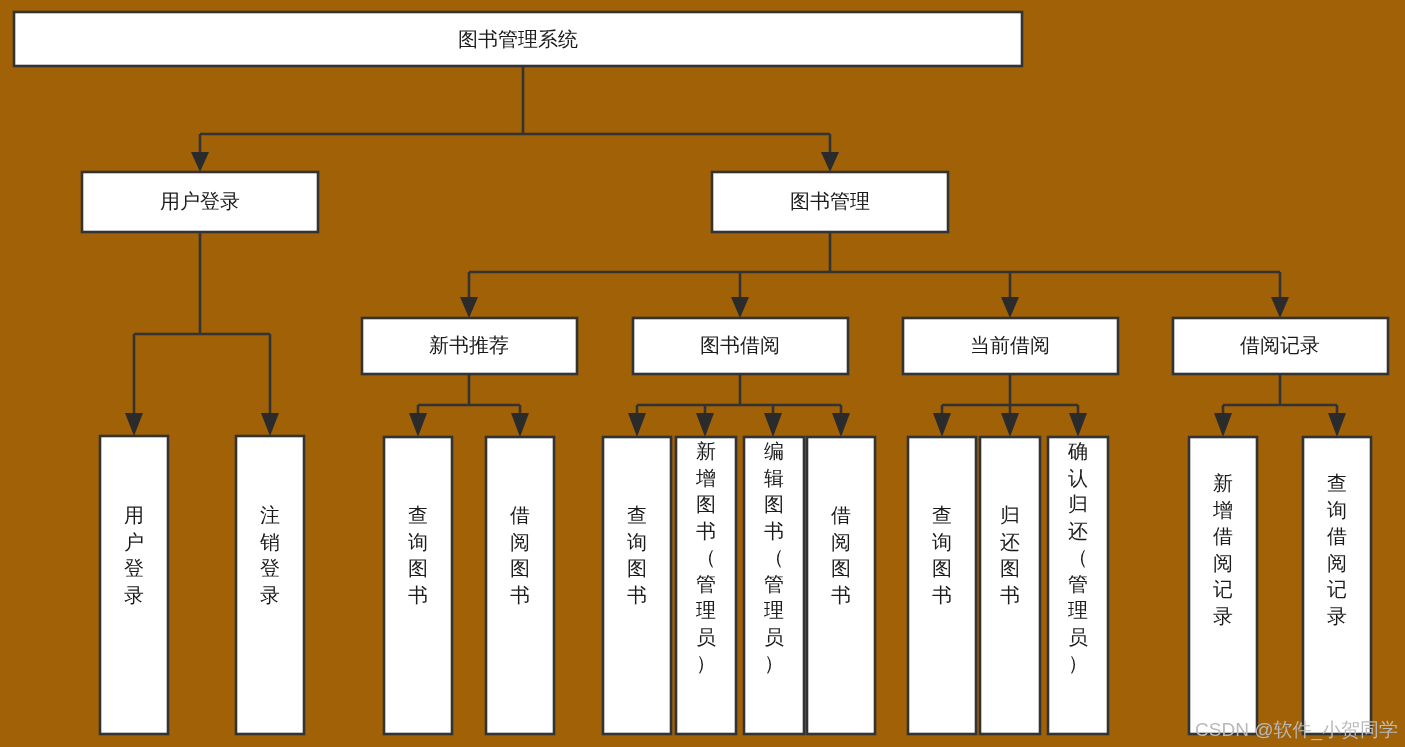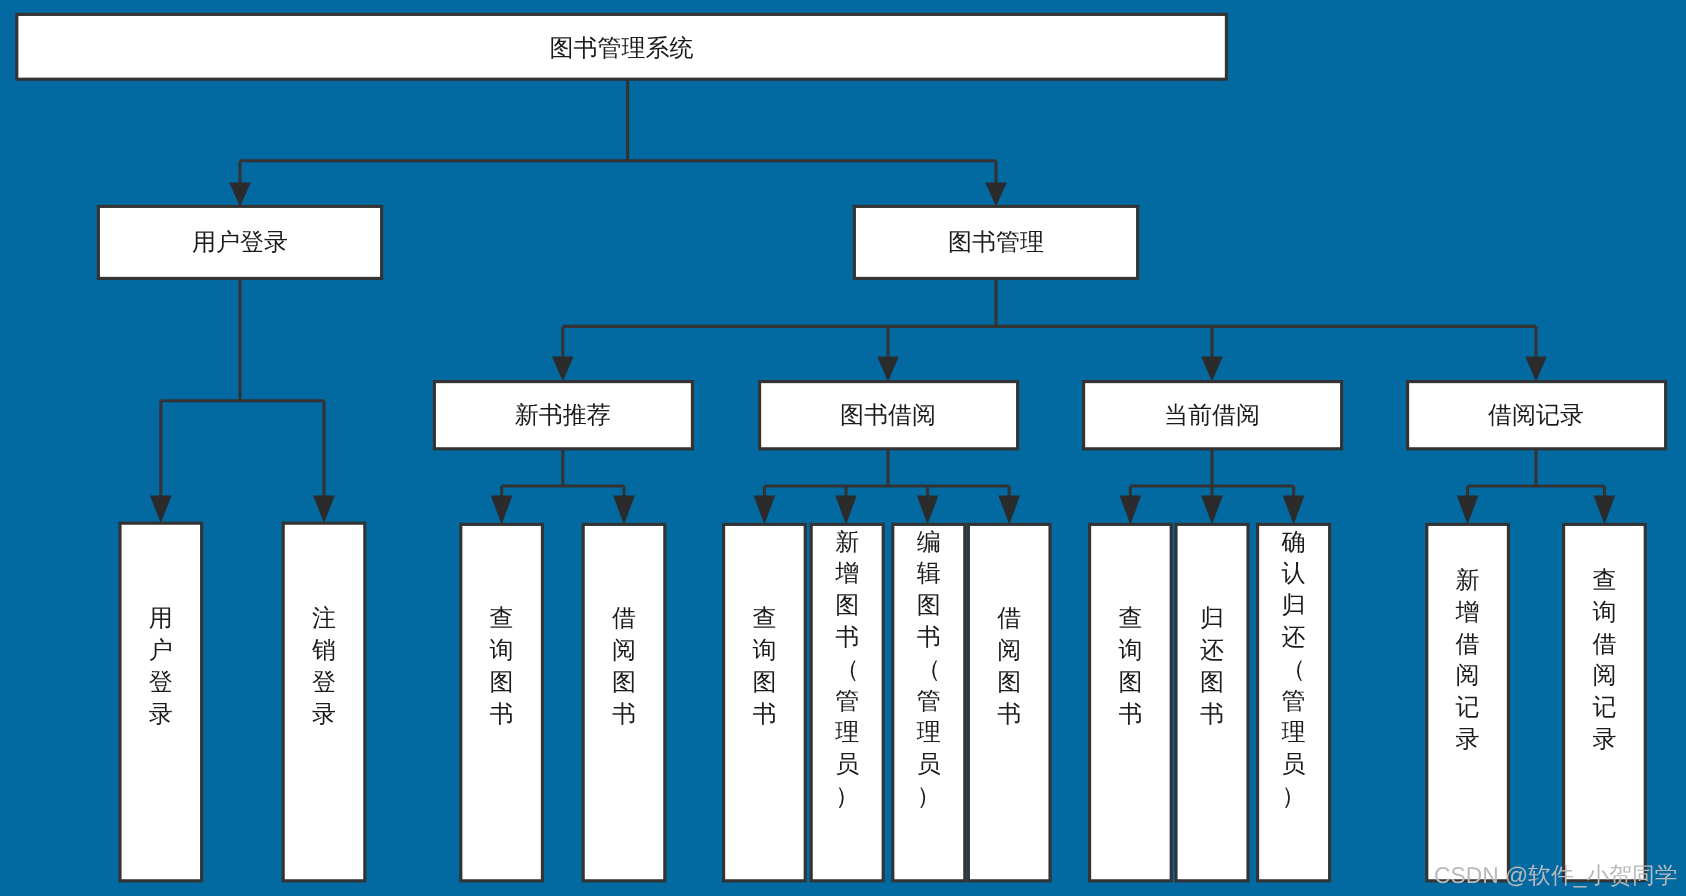--- a/index.html
+++ b/index.html
@@ -10,21 +10,21 @@
   body {
     width: 1405px;
     height: 747px;
     font-family: "Liberation Sans", "DejaVu Sans", sans-serif;
     overflow: hidden;
   }
   #diagram-root {
     position: relative;
     width: 1405px;
     height: 747px;
-    background: #0369a1;
+    background: #a16207;
   }
   svg.canvas {
     position: absolute;
     left: 0;
     top: 0;
     width: 1405px;
     height: 747px;
     display: block;
   }
   .node-box {

